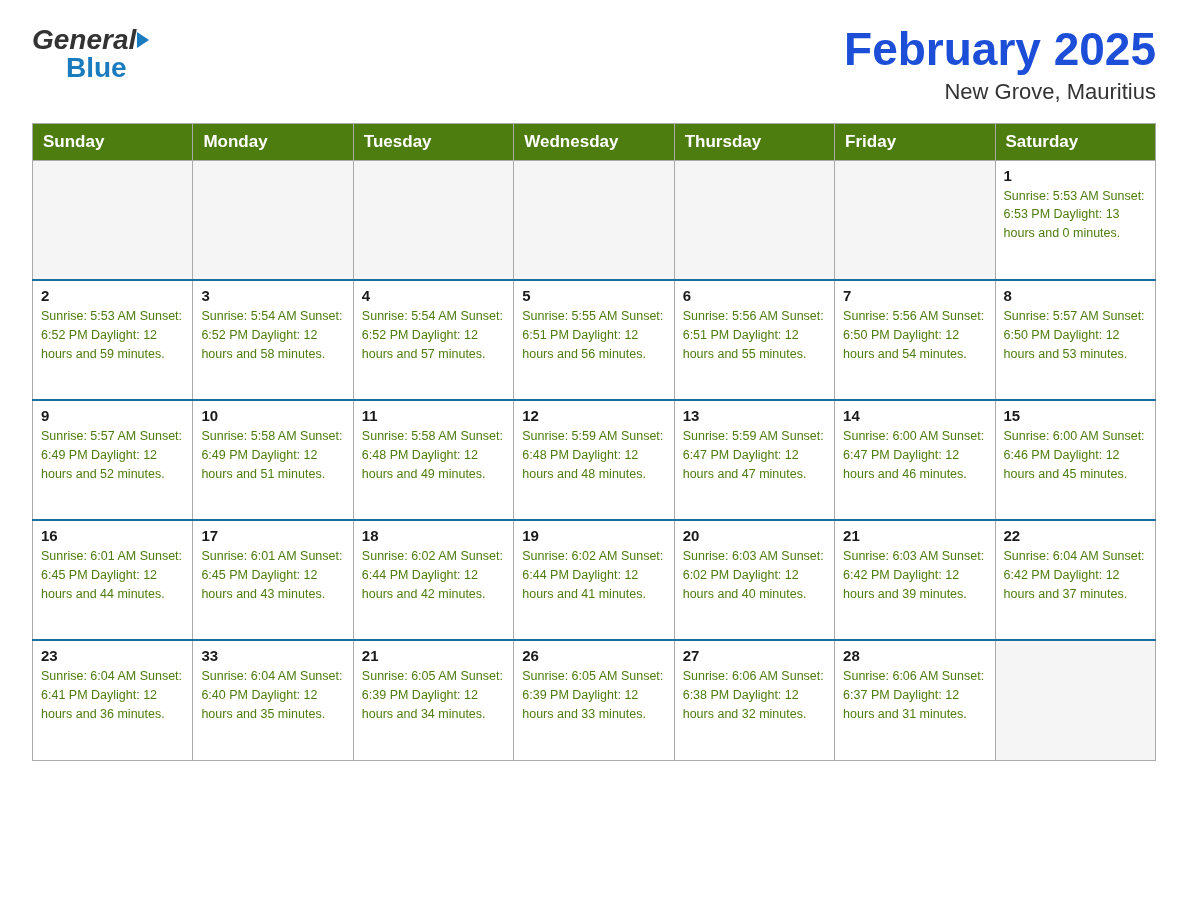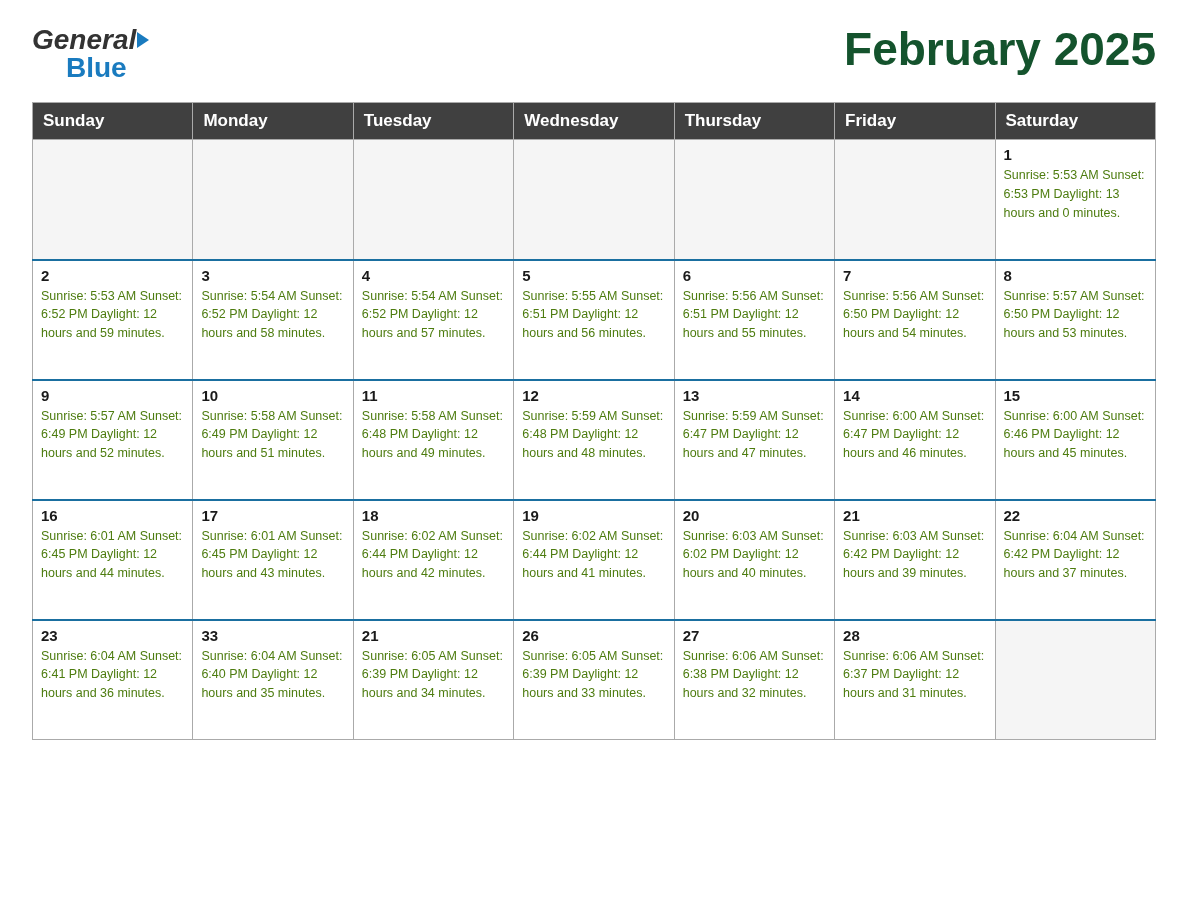--- a/index.html
+++ b/index.html
@@ -15,36 +15,36 @@
       justify-content: space-between;
       align-items: flex-start;
       margin-bottom: 18px;
     }
     .title-block {
       text-align: right;
     }
     .title-block h1 {
       font-size: 46px;
       font-weight: bold;
-      color: #14532d;
+      color: #1d4ed8;
       line-height: 1.1;
     }
     .title-block h2 {
       font-size: 22px;
       font-weight: normal;
       color: #333;
       margin-top: 4px;
     }
     .calendar {
       width: 100%;
       border-collapse: collapse;
       border: 1px solid #aaa;
     }
     .calendar th {
-      background-color: #404040;
+      background-color: #4d7c0f;
       color: #fff;
       font-size: 17px;
       font-weight: bold;
       padding: 8px 10px;
       text-align: left;
       border: 1px solid #aaa;
     }
     .calendar td {
       vertical-align: top;
       border: 1px solid #aaa;
@@ -117,20 +117,21 @@
     <div class="logo-line1">
       <span class="logo-text-general">General</span>
       <span class="logo-triangle"></span>
     </div>
     <div class="logo-line2">
       <span class="logo-text-blue">Blue</span>
     </div>
   </div>
   <div class="title-block">
     <h1>February 2025</h1>
+    <h2>New Grove, Mauritius</h2>
   </div>
 </div>
 
 <table class="calendar">
   <thead>
     <tr>
     <th>Sunday</th>
         <th>Monday</th>
         <th>Tuesday</th>
         <th>Wednesday</th>

